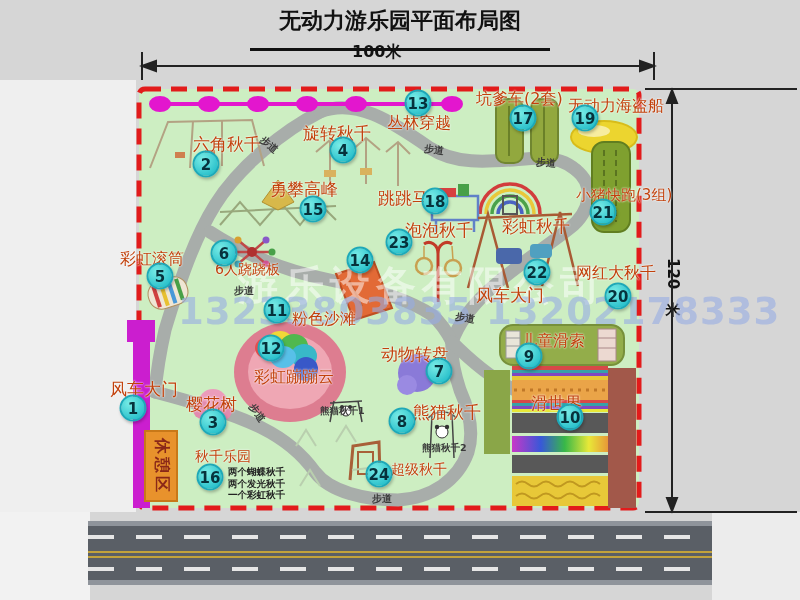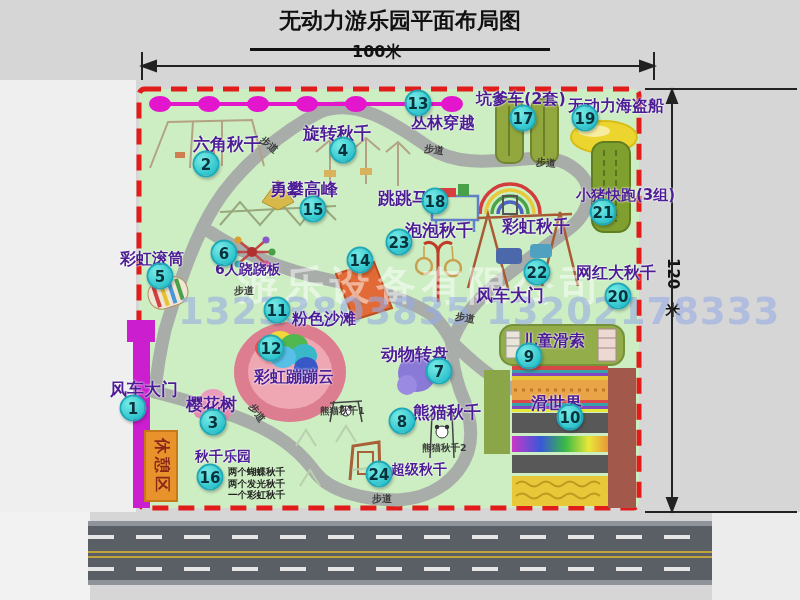--- a/index.html
+++ b/index.html
@@ -4,21 +4,21 @@
 <style>
   html,body{margin:0;padding:0;}
   #screen{position:relative;width:800px;height:600px;background:#d6d6d6;overflow:hidden;
           font-family:"DejaVu Sans",sans-serif;}
   .strip{position:absolute;}
   .title{position:absolute;left:250px;top:6px;width:300px;text-align:center;font-size:22px;
          font-weight:bold;color:#111;border-bottom:3px solid #111;padding-bottom:12px;}
   .dimw{position:absolute;left:352px;top:42px;font-size:16px;font-weight:bold;color:#111;}
   .dimh{position:absolute;left:663px;top:258px;font-size:15px;font-weight:bold;color:#111;
         writing-mode:vertical-rl;}
-  .lbl{position:absolute;font-weight:bold;color:#4c1d95;font-size:17px;white-space:nowrap;
+  .lbl{position:absolute;font-weight:normal;color:#c2410c;font-size:17px;white-space:nowrap;
        text-shadow:0 0 2px rgba(255,255,255,.85),0 0 2px rgba(255,255,255,.85);}
   .fs16{font-size:16px;} .fs15{font-size:15px;} .fs18{font-size:14px;}
   .badge{position:absolute;width:27px;height:27px;border-radius:50%;
          background:radial-gradient(circle at 35% 30%,#79ece6,#2cc2cc 75%);
          border:2px solid #1ea8b8;color:#06323c;font-weight:bold;font-size:15px;
          display:flex;align-items:center;justify-content:center;
          box-shadow:1px 2px 3px rgba(0,0,0,.25);transform:translate(-50%,-50%);box-sizing:border-box;}
   .sd{position:absolute;font-size:10px;font-weight:bold;color:#3a3a3a;white-space:nowrap;}
   .note{position:absolute;left:228px;top:466px;font-size:9.5px;line-height:11.5px;
         font-weight:bold;color:#222;white-space:nowrap;}
@@ -290,21 +290,21 @@
   <div class="lbl" style="left:186px;top:393px;">樱花树</div>
   <div class="lbl" style="left:303px;top:122px;">旋转秋千</div>
   <div class="lbl fs16" style="left:120px;top:249px;">彩虹滚筒</div>
   <div class="lbl fs18" style="left:215px;top:261px;">6人跷跷板</div>
   <div class="lbl" style="left:381px;top:343px;">动物转盘</div>
   <div class="lbl" style="left:413px;top:401px;">熊猫秋千</div>
   <div class="lbl fs16" style="left:521px;top:331px;">儿童滑索</div>
   <div class="lbl" style="left:531px;top:392px;">滑世界</div>
   <div class="lbl fs16" style="left:292px;top:309px;">粉色沙滩</div>
   <div class="lbl fs16" style="left:254px;top:367px;">彩虹蹦蹦云</div>
-  <div class="lbl fs16" style="left:387px;top:113px;margin-left:24px;">丛林穿越</div>
+  <div class="lbl fs16" style="left:387px;top:113px;">丛林穿越</div>
   <div class="lbl" style="left:270px;top:178px;">勇攀高峰</div>
   <div class="lbl fs18" style="left:195px;top:448px;">秋千乐园</div>
   <div class="lbl fs16" style="left:476px;top:89px;">坑爹车(2套)</div>
   <div class="lbl" style="left:378px;top:187px;">跳跳马</div>
   <div class="lbl fs16" style="left:568px;top:96px;">无动力海盗船</div>
   <div class="lbl fs16" style="left:576px;top:263px;">网红大秋千</div>
   <div class="lbl fs15" style="left:576px;top:186px;">小猪快跑(3组)</div>
   <div class="lbl" style="left:476px;top:284px;">风车大门</div>
   <div class="lbl" style="left:405px;top:219px;">泡泡秋千</div>
   <div class="lbl fs18" style="left:391px;top:461px;">超级秋千</div>

